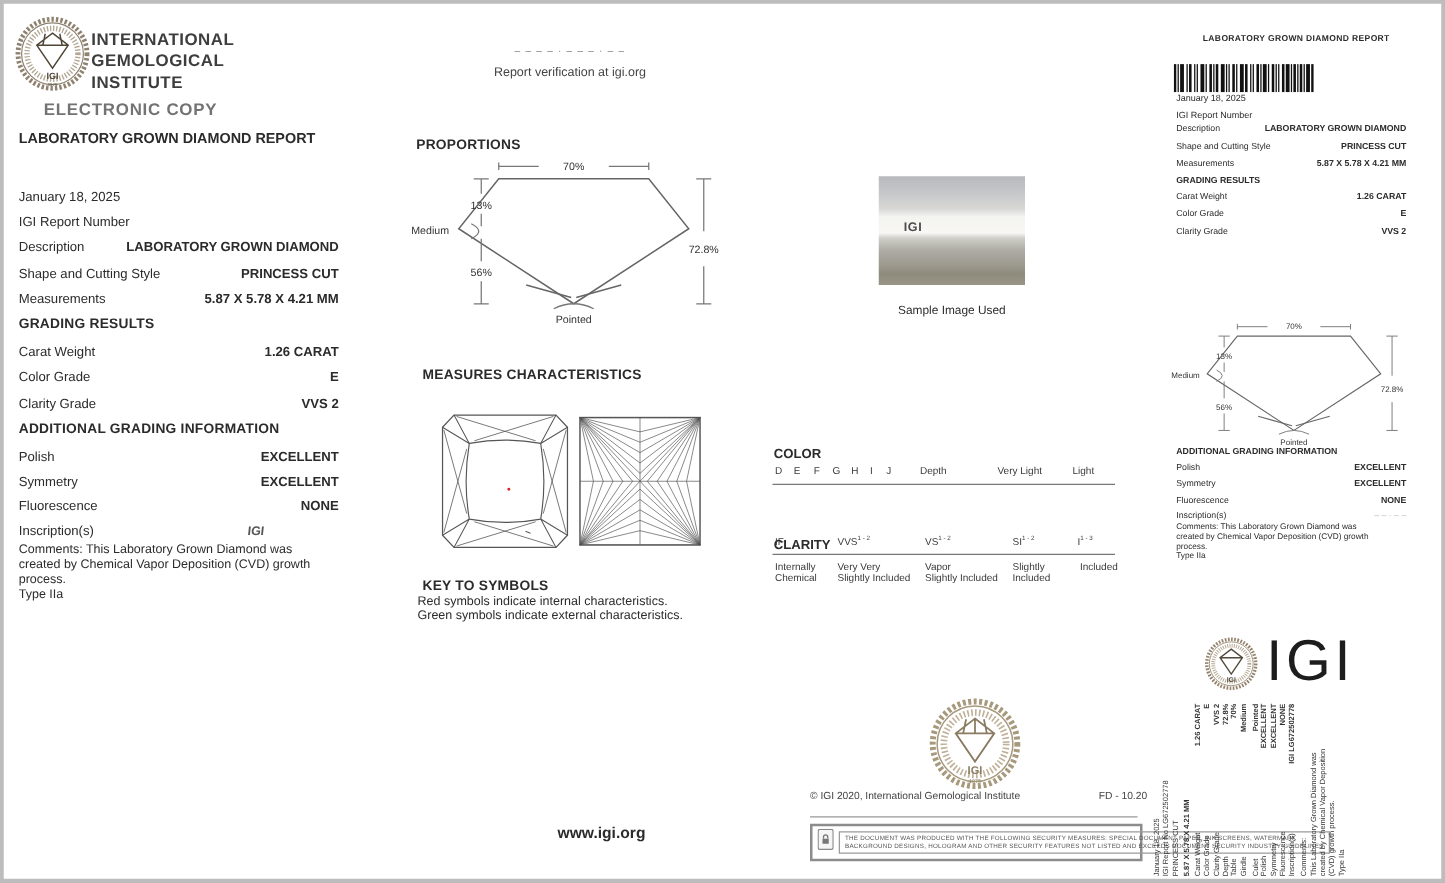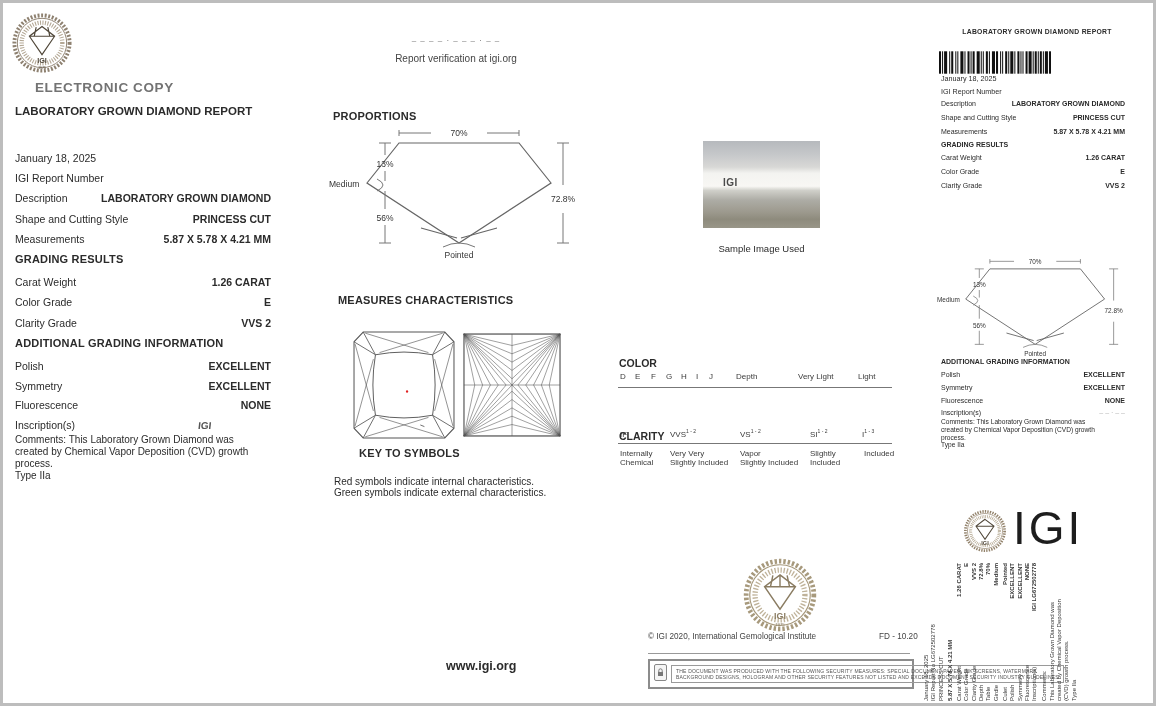--- a/index.html
+++ b/index.html
@@ -49,20 +49,25 @@
 
   <div class="abs seal" style="left:8px;top:9px;">
     <svg width="62" height="62" viewBox="0 0 64 64">
       <circle cx="32" cy="32" r="28.5" fill="none" stroke="#8e8170" stroke-width="4" stroke-dasharray="2 1.7"></circle>
       <circle cx="32" cy="32" r="25.5" fill="none" stroke="#8e8170" stroke-width="1"></circle>
       <circle cx="32" cy="32" r="21" fill="none" stroke="#b3a794" stroke-width="4.5" stroke-dasharray="1.1 1.5"></circle>
       <path d="M32,15 L45,25 L32,44 L19,25 Z M19,25 H45 M26,15.5 L24,25 M38,15.5 L40,25" fill="none" stroke="#4f4638" stroke-width="1.2"></path>
       <text x="32" y="52.5" text-anchor="middle" font-size="7.5" font-weight="bold" fill="#4f4638">IGI</text>
       <text x="32" y="58.5" text-anchor="middle" font-size="3.6" fill="#4f4638">1975</text>
     </svg>
+  </div>
+  <div class="abs" style="left:70px;top:20px;font-size:13.5px;font-weight:bold;line-height:17px;color:#3d3d3d;letter-spacing:.4px;">
+    <div>INTERNATIONAL</div>
+    <div>GEMOLOGICAL</div>
+    <div>INSTITUTE</div>
   </div>
   <div class="abs b red" style="left:32px;top:77px;font-size:13.5px;letter-spacing:.6px;">ELECTRONIC COPY</div>
   <div class="abs b" style="left:12px;top:102px;font-size:11.5px;">LABORATORY GROWN DIAMOND REPORT</div>
 
   <div class="abs" style="left:12px;top:149px;font-size:10.5px;">January 18, 2025</div>
   <div class="abs" style="left:12px;top:169px;font-size:10.5px;">IGI Report Number</div>
 
   <div class="row lp" style="top:189px;">
     <span>Description</span>
     <span class="val">LABORATORY GROWN DIAMOND</span>
@@ -157,21 +162,21 @@
     <svg class="plot" width="98" height="104" viewBox="0 0 100 100" preserveAspectRatio="none">
       <rect x="1" y="1" width="98" height="98" stroke-width="1.2"></rect>
       <path stroke-width="0.55" d="M1,50 H99 M50,1 V99 M1,1 L99,99 M99,1 L1,99"></path>
       <path stroke-width="0.55" d="M1,1L50,12M1,1L50,20M1,1L50,28M1,1L50,36M1,1L50,44M1,1L12,50M1,1L20,50M1,1L28,50M1,1L36,50M1,1L44,50"></path>
       <path stroke-width="0.55" d="M99,1L50,12M99,1L50,20M99,1L50,28M99,1L50,36M99,1L50,44M99,1L88,50M99,1L80,50M99,1L72,50M99,1L64,50M99,1L56,50"></path>
       <path stroke-width="0.55" d="M1,99L50,88M1,99L50,80M1,99L50,72M1,99L50,64M1,99L50,56M1,99L12,50M1,99L20,50M1,99L28,50M1,99L36,50M1,99L44,50"></path>
       <path stroke-width="0.55" d="M99,99L50,88M99,99L50,80M99,99L50,72M99,99L50,64M99,99L50,56M99,99L88,50M99,99L80,50M99,99L72,50M99,99L64,50M99,99L56,50"></path>
     </svg>
   </div>
 
-  <div class="abs h-left" style="left:335px;top:444px;margin-left:21px;">KEY TO SYMBOLS</div>
+  <div class="abs h-left" style="left:335px;top:460px;">KEY TO SYMBOLS</div>
   <div class="abs" style="left:331px;top:473px;font-size:10px;line-height:11px;">
     <div>Red symbols indicate internal characteristics.</div>
     <div>Green symbols indicate external characteristics.</div>
   </div>
 
   <div class="abs b" style="left:443px;top:656px;font-size:12.5px;">www.igi.org</div>
 
   <div class="abs sample" style="left:700px;top:138px;width:117px;height:87px;">
     <span class="abs" style="left:20px;top:36px;font-size:10px;font-weight:bold;color:#4a4a4a;letter-spacing:.5px;">IGI</span>
   </div>

